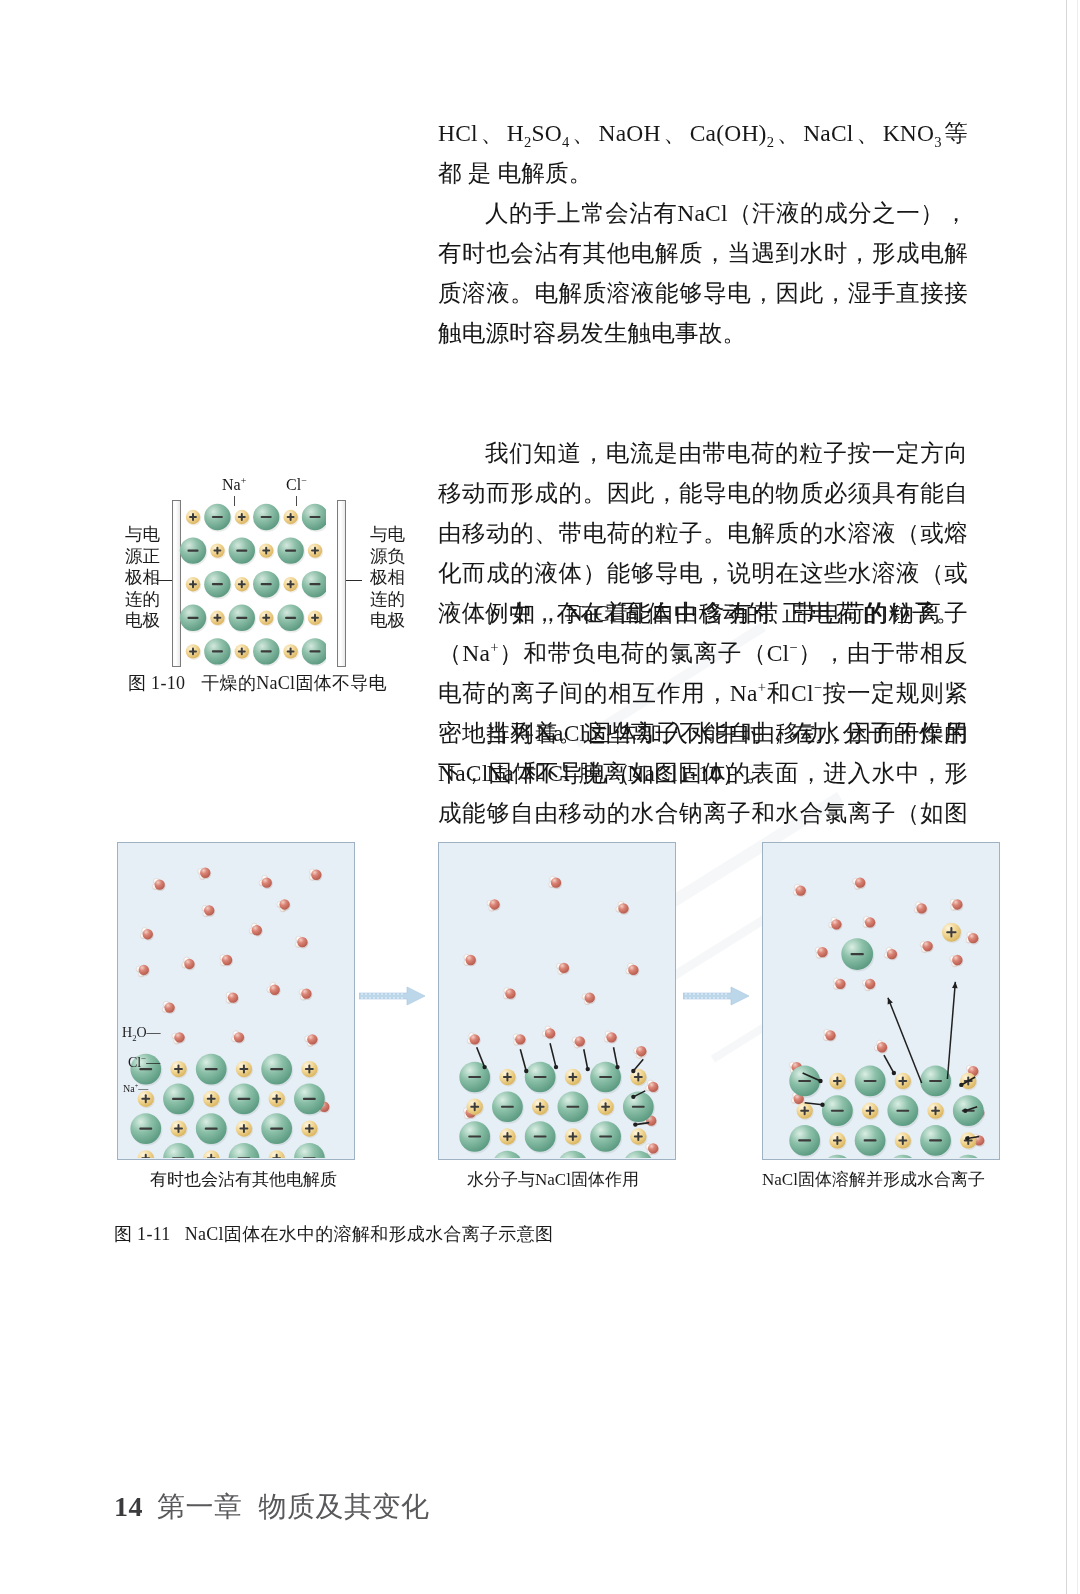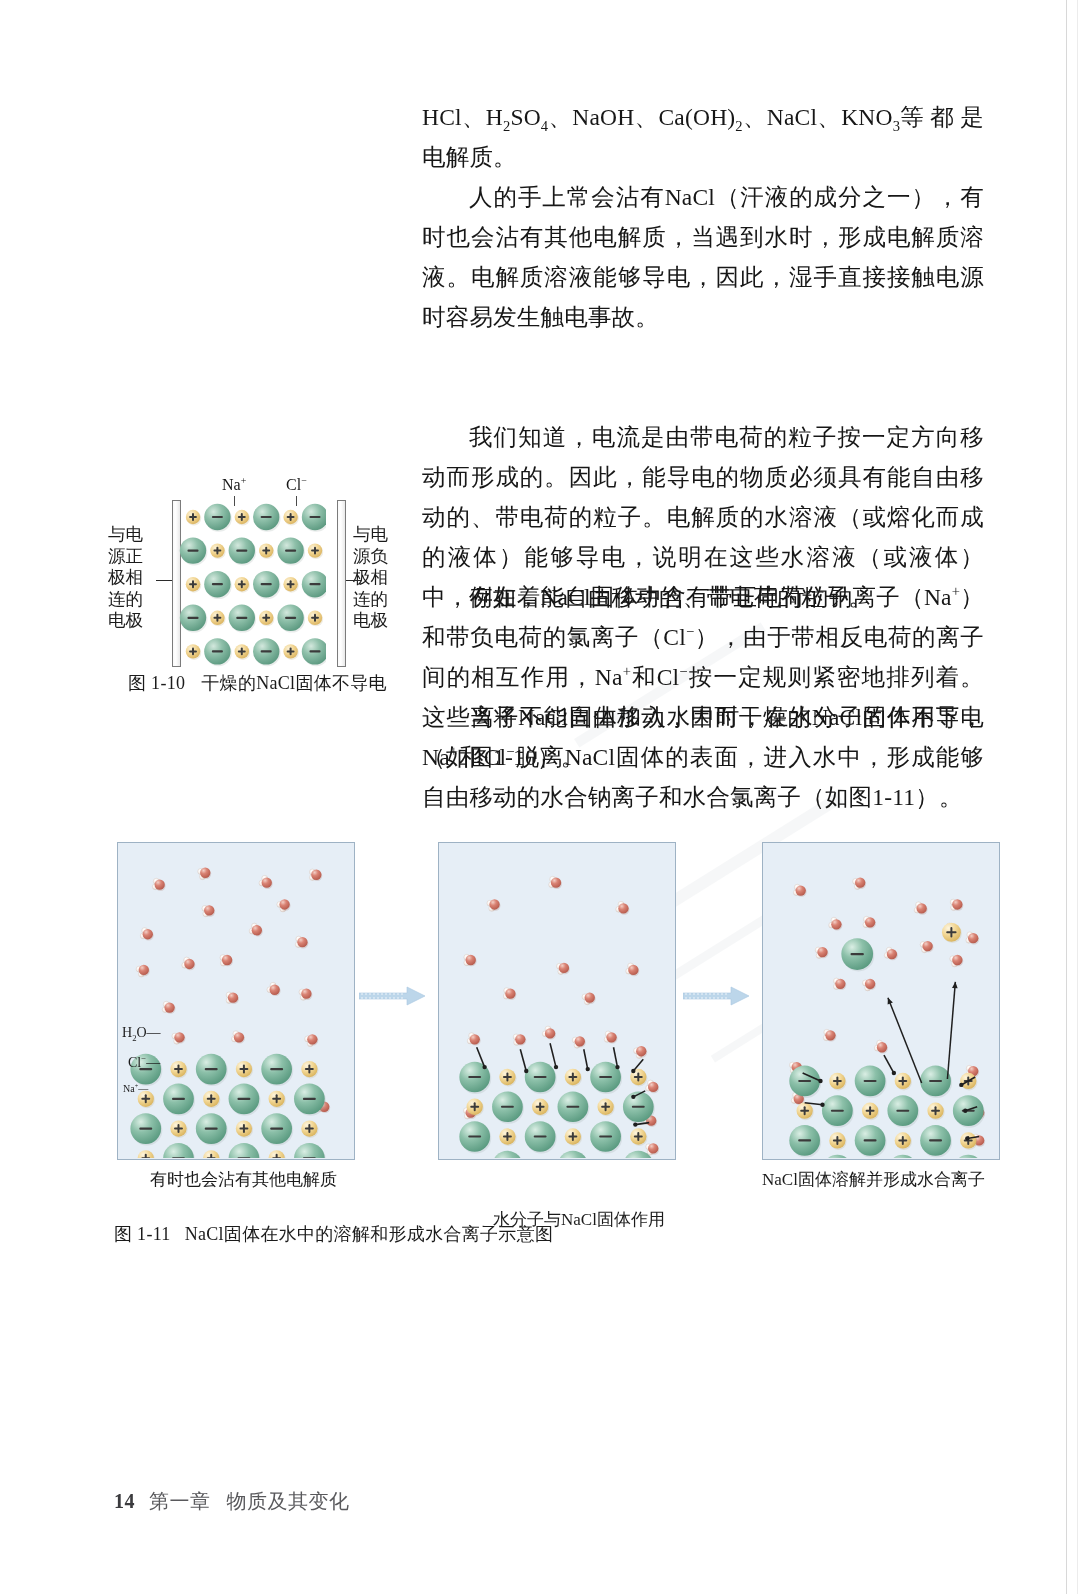--- a/index.html
+++ b/index.html
@@ -42,21 +42,21 @@
     position: absolute;
     left: 422px;
     width: 562px;
     font-size: 23.5px;
     line-height: 40px;
     text-align: justify;
     text-justify: inter-ideograph;
     color: #171717;
     letter-spacing: 0.2px;
   }
-  .para { margin: 0; text-indent: 0; }
+  .para { margin: 16px; text-indent: 0; }
   .para.indent { text-indent: 2em; }
   sub, sup {
     font-size: 0.62em;
     line-height: 0;
   }
   .latin { font-family: "Liberation Serif", "DejaVu Serif", serif; }
 
   
   #fig110 {
     position: absolute;
@@ -65,21 +65,21 @@
     width: 310px;
     height: 215px;
   }
   #fig110 .labels-left, #fig110 .labels-right {
     position: absolute;
     top: 50px;
     width: 52px;
     font-size: 17.5px;
     line-height: 21.5px;
     color: #1b1b1b;
-    text-align: left;
+    text-align: right;
   }
   #fig110 .labels-left { left: 4px; }
   #fig110 .labels-right { right: 9px; }
   #fig110 .lead-l {
     position: absolute;
     left: 52px; top: 106px;
     width: 17px; height: 1px;
     background: #2b2b2b;
   }
   #fig110 .lead-r {
@@ -145,41 +145,41 @@
   .panel .inner { position: absolute; inset: 0; }
 
   .pcap {
     position: absolute;
     top: 1168px;
     font-size: 17px;
     color: #1b1b1b;
     white-space: nowrap;
   }
   #pcap1 { left: 150px; }
-  #pcap2 { left: 493px; margin-top: 40px; }
+  #pcap2 { left: 467px; }
   #pcap3 { left: 762px; }
 
   .tarrow {
     position: absolute;
     top: 985px;
     width: 66px;
     height: 22px;
   }
   #tarrow1 { left: 359px; }
   #tarrow2 { left: 683px; }
 
   #cap111 { left: 114px; top: 1222px; letter-spacing: 0.3px; }
   #cap111 .gap { display: inline-block; width: 14px; }
 
   
   #footer {
     position: absolute;
     left: 114px;
     top: 1488px;
-    font-size: 20px;
+    font-size: 28px;
     color: #59595c;
     letter-spacing: 0.5px;
   }
   #footer .pg { font-weight: bold; color: #3b3b3e; margin-right: 14px; }
   #footer .ch { margin-right: 16px; }
 
   
   .wm {
     position: absolute;
     opacity: 0.07;

